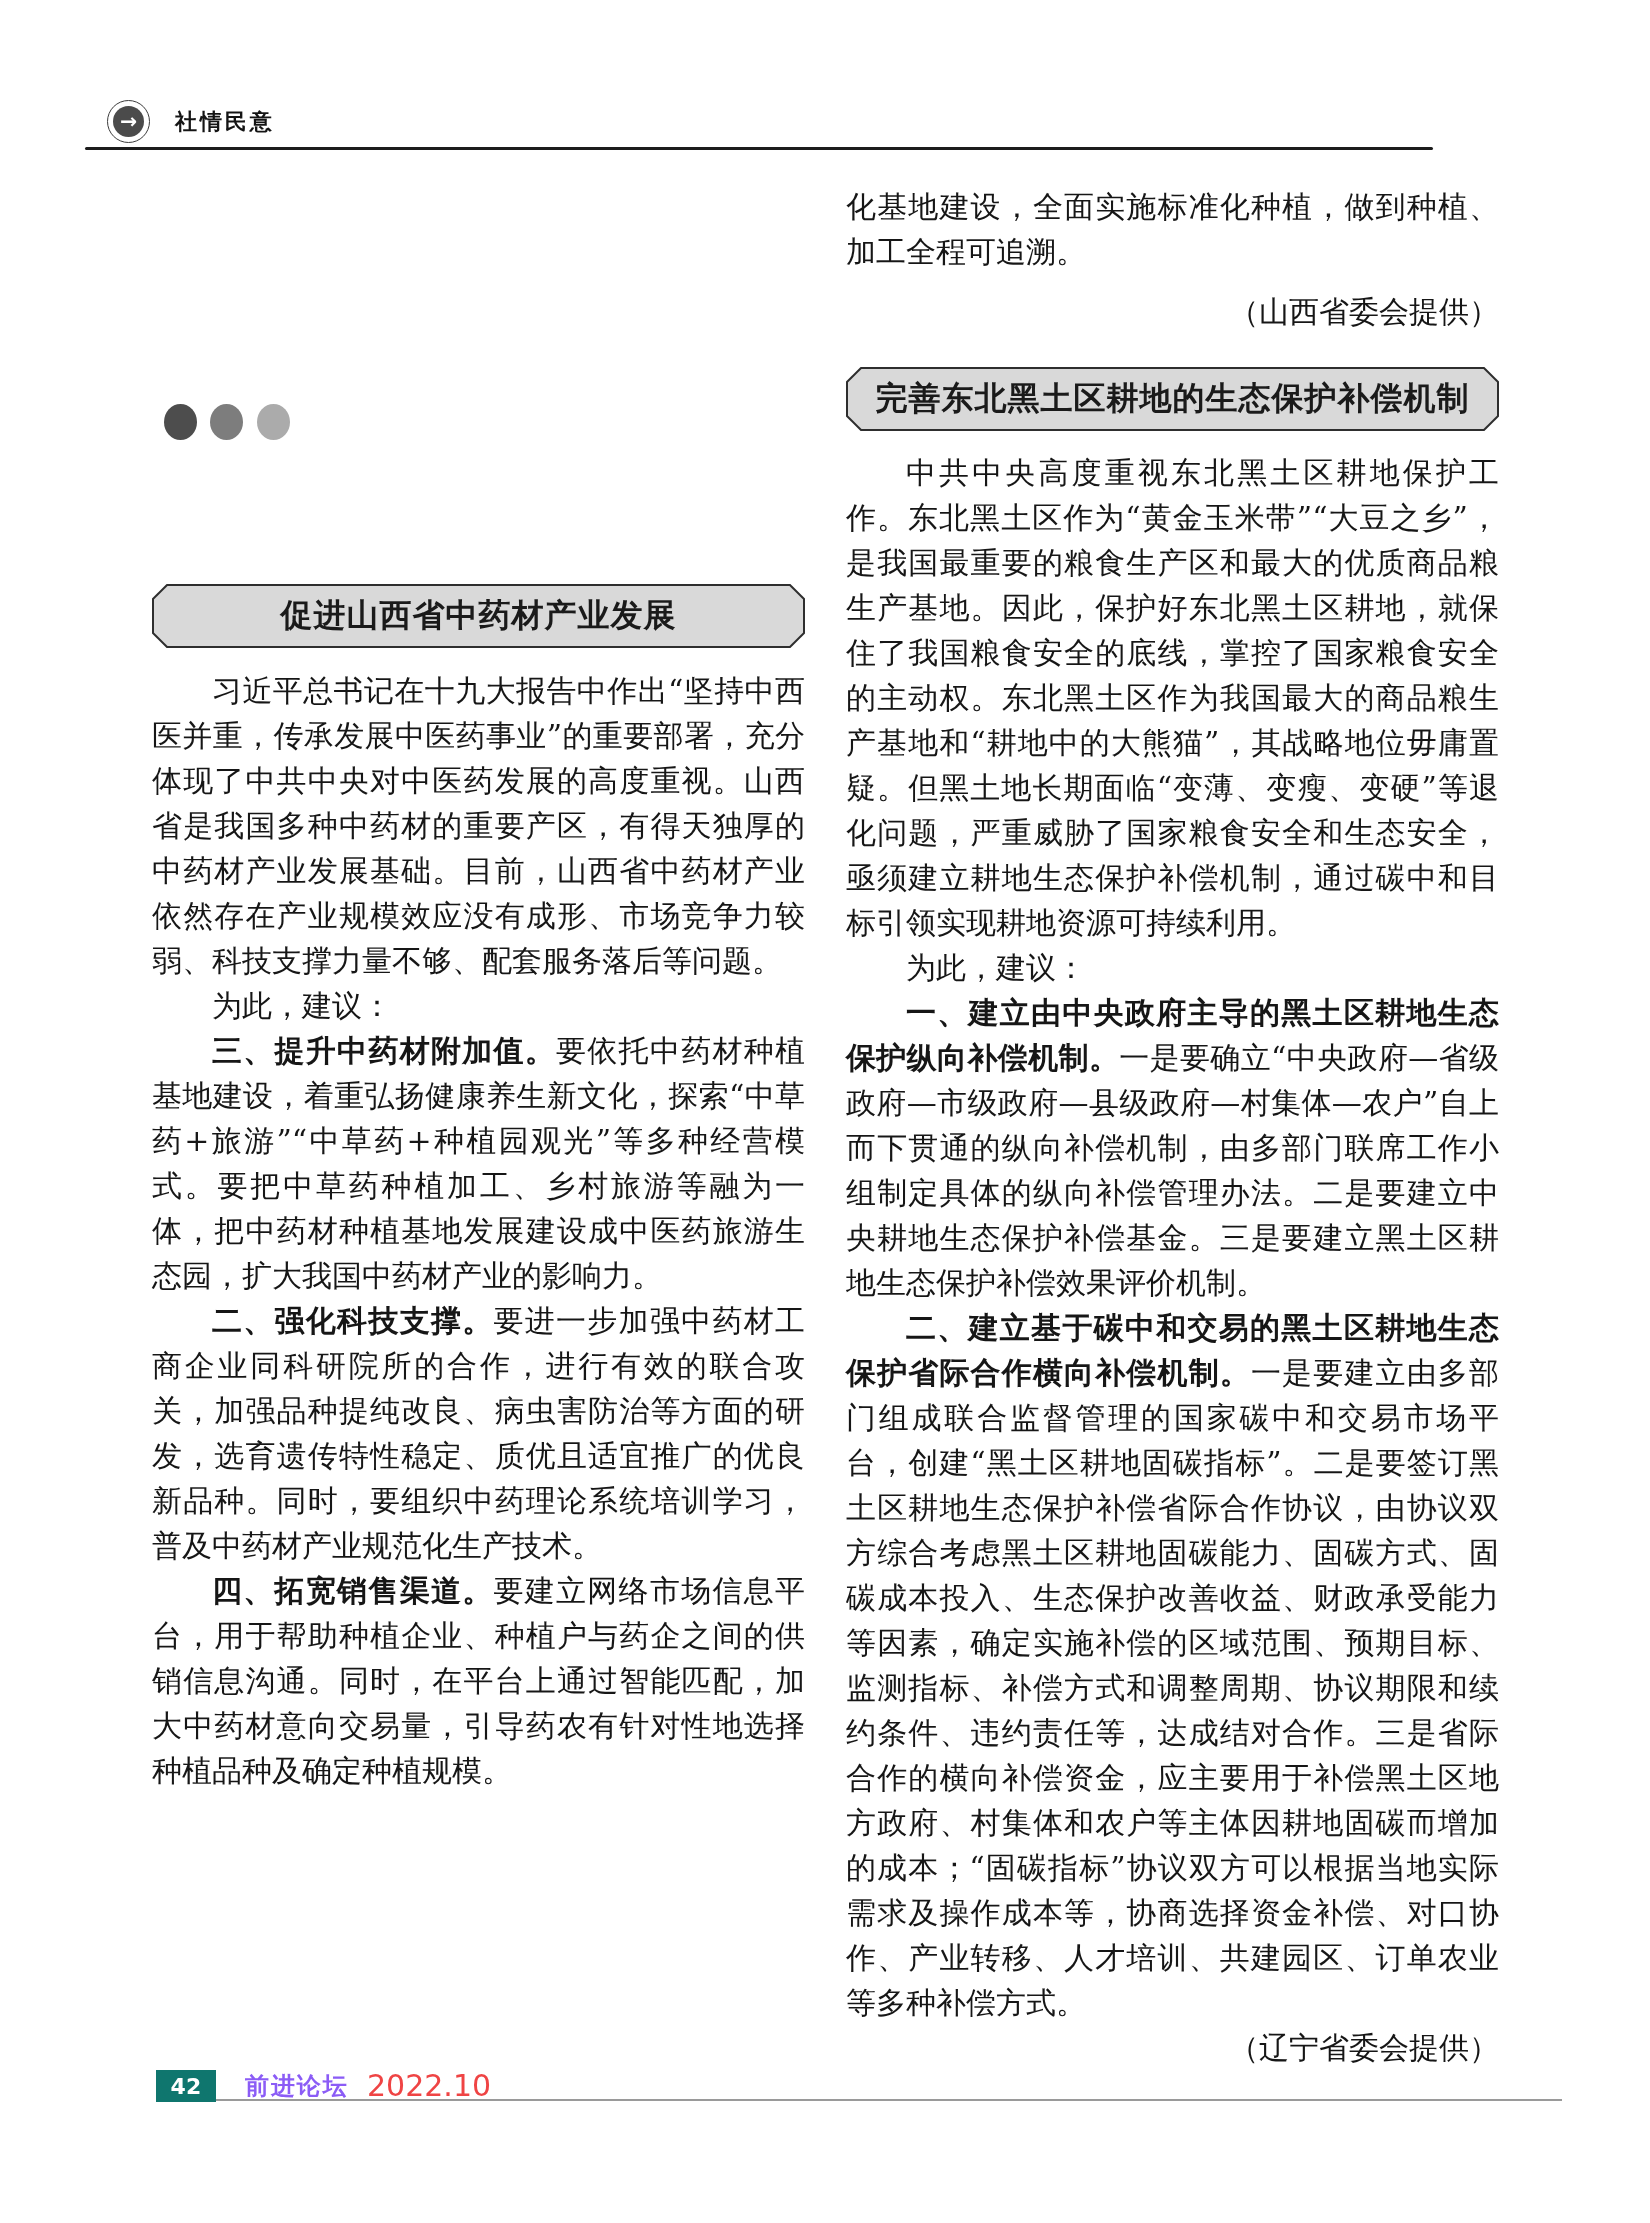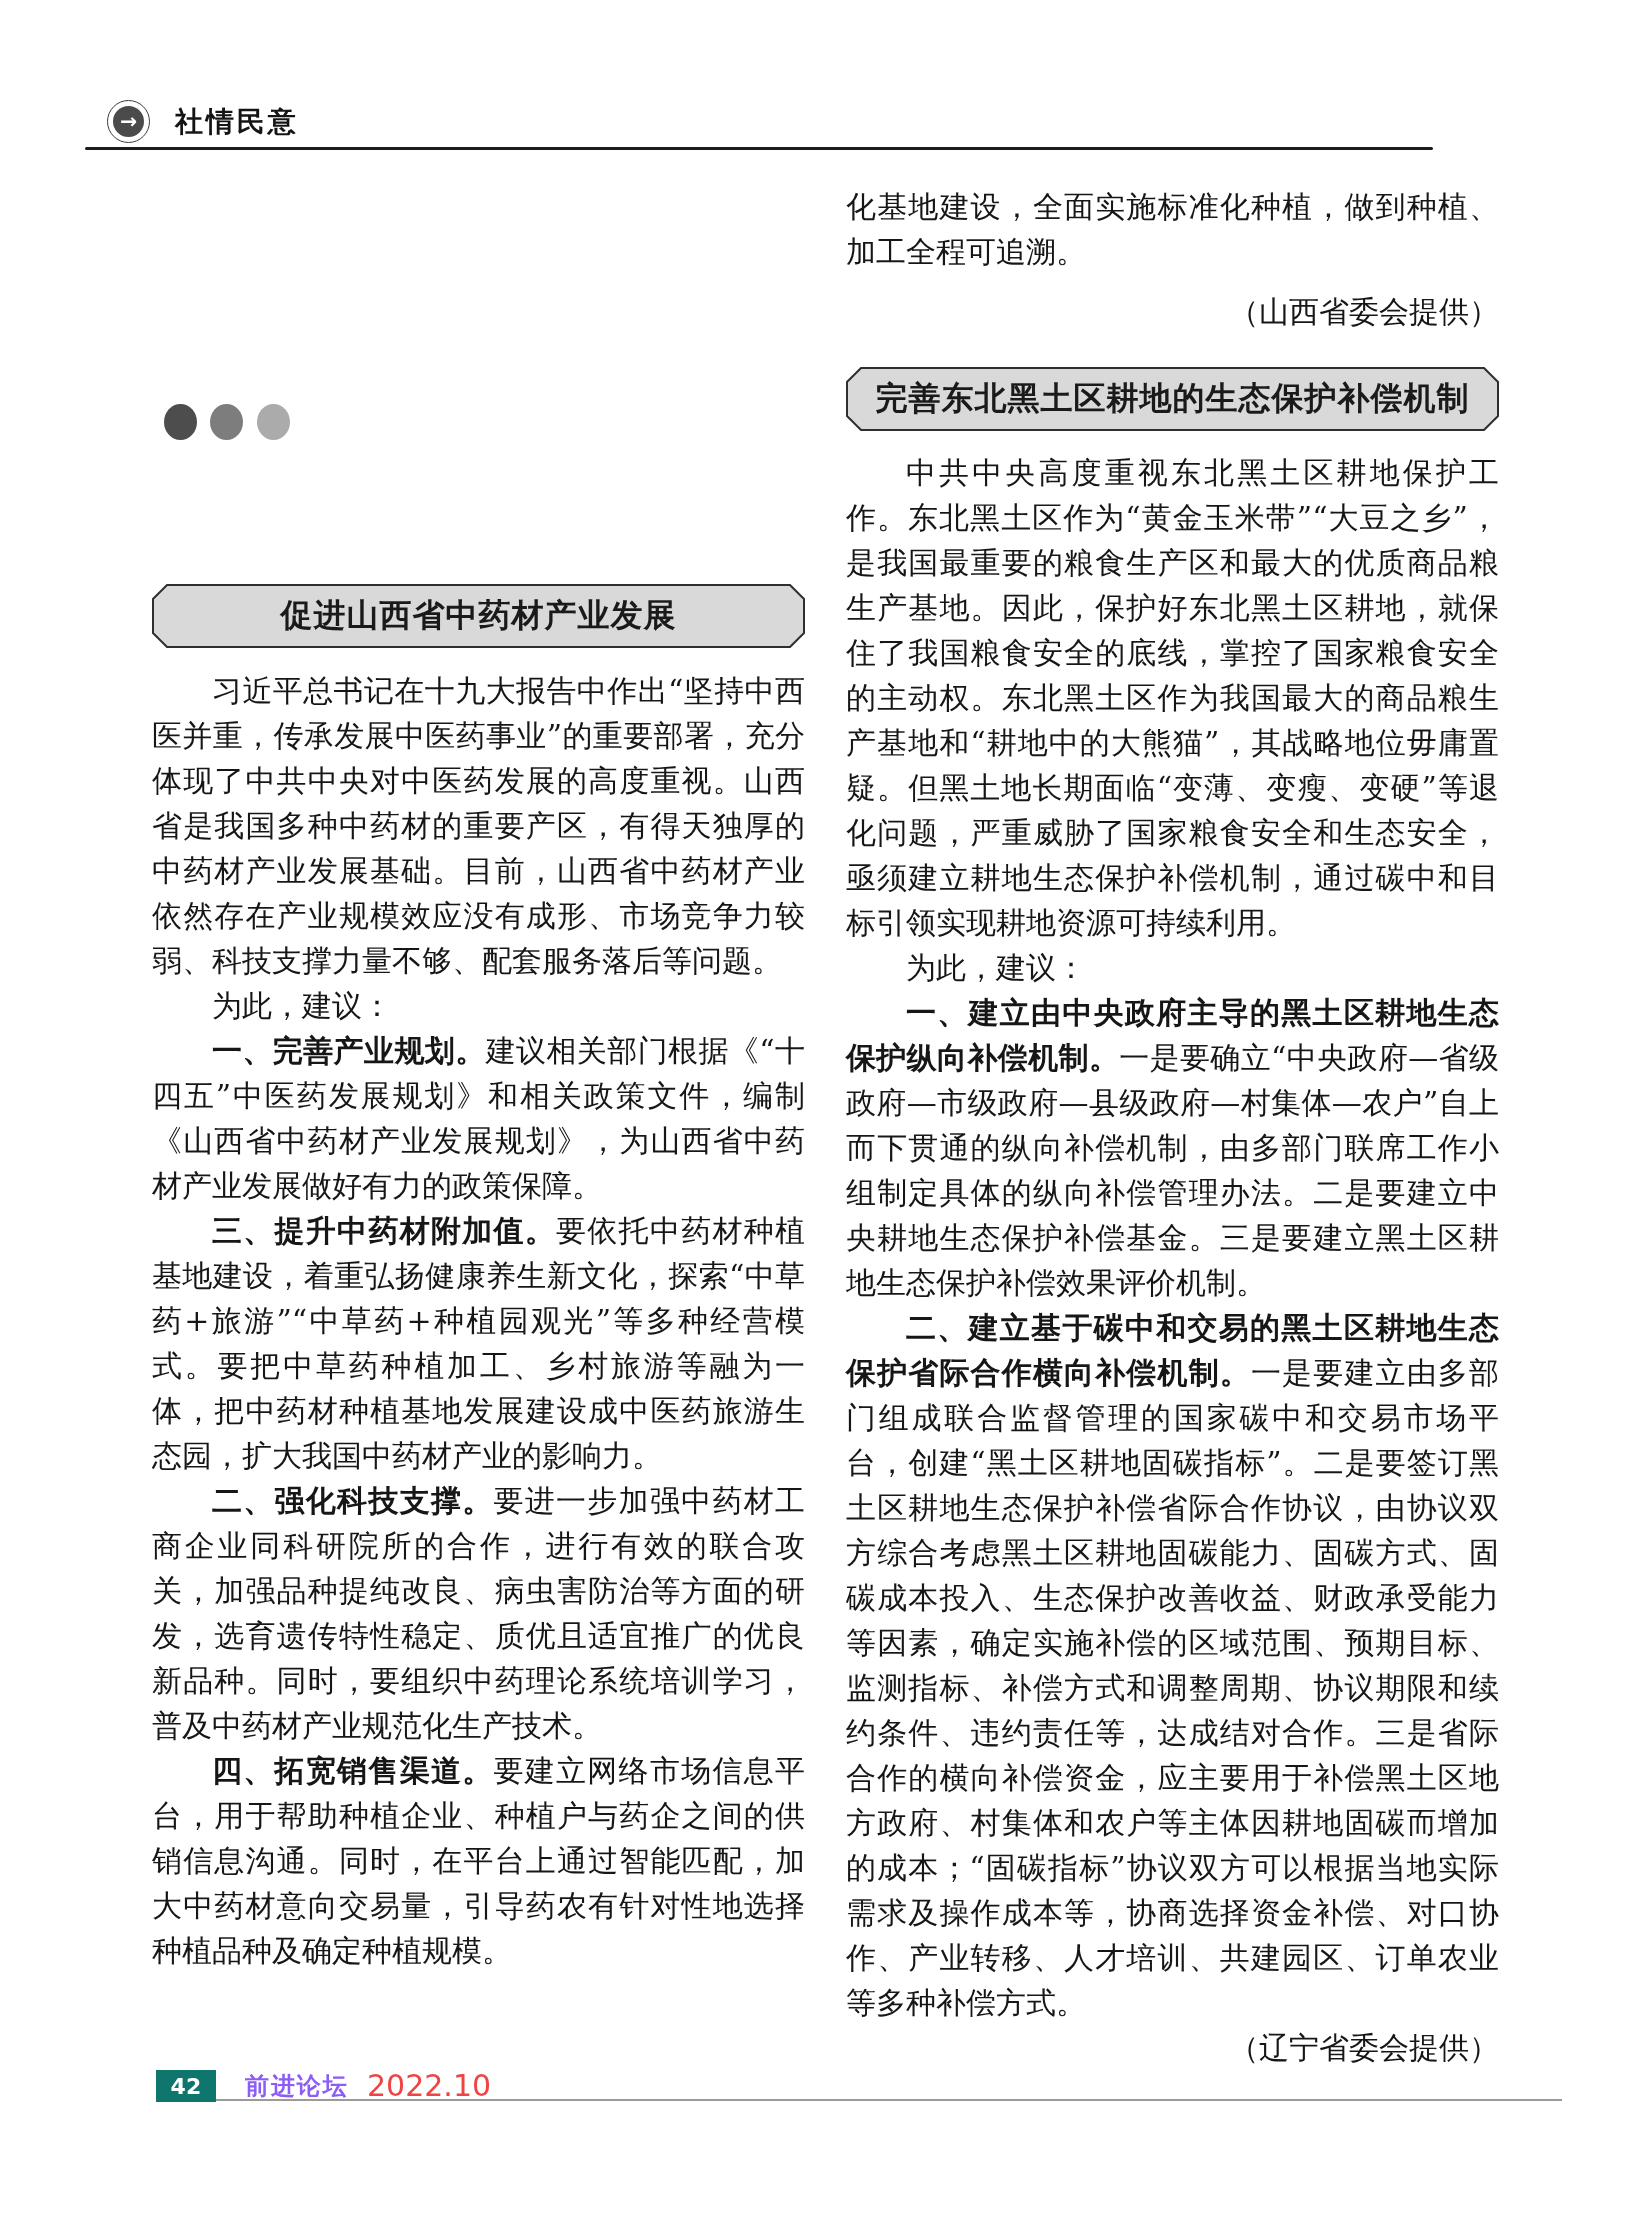--- a/index.html
+++ b/index.html
@@ -20,21 +20,21 @@
   }
   .hdr-icon-inner {
     width:31px; height:31px; border-radius:50%; background:#4b4b4b;
     color:#ffffff; display:flex; align-items:center; justify-content:center;
     font-family:"DejaVu Sans","Liberation Sans",sans-serif;
     font-size:20.4px; font-weight:bold; line-height:1;
   }
   .hdr-title {
     margin-left:25px;
     font-family:"DejaVu Sans","Liberation Sans",sans-serif;
-    font-weight:bold; font-size:28px; letter-spacing:2.9px; color:#141414;
+    font-weight:bold; font-size:22px; letter-spacing:2.9px; color:#141414;
   }
   .hdr-rule { position:absolute; left:85px; top:147px; width:1348px; height:2.9px; background:#1c1c1c; border-radius:1.9px; }
 
   
   .col { position:absolute; width:653px; }
   .col-left  { left:152px; top:0; height:2223px; }
   .col-right { left:846px; top:0; height:2223px; }
 
   
   .dots { position:absolute; left:11.6px; top:404px; display:flex; gap:13.6px; }
@@ -113,21 +113,20 @@
 
     <div class="plaque l-plaque">
       <div class="plaque-inner">
         <div class="plaque-title">促进山西省中药材产业发展</div>
       </div>
     </div>
 
     <div class="body l-body">
       <p class="para"><span>习近平总书记在十九大报告中作出“坚持中西医并重，传承发展中医药事业”的重要部署，充分体现了中共中央对中医药发展的高度重视。山西省是我国多种中药材的重要产区，有得天独厚的中药材产业发展基础。目前，山西省中药材产业依然存在产业规模效应没有成形、市场竞争力较弱、科技支撑力量不够、配套服务落后等问题。</span></p>
       <p class="para"><span>为此，建议：</span></p>
-      <p class="para"><span class="lead">一、完善产业规划。</span><span>建议相关部门根据《“十四五”中医药发展规划》和相关政策文件，编制《山西省中药材产业发展规划》，为山西省中药材产业发展做好有力的政策保障。</span></p>
       <p class="para"><span class="lead">三、提升中药材附加值。</span><span>要依托中药材种植基地建设，着重弘扬健康养生新文化，探索“中草药+旅游”“中草药+种植园观光”等多种经营模式。要把中草药种植加工、乡村旅游等融为一体，把中药材种植基地发展建设成中医药旅游生态园，扩大我国中药材产业的影响力。</span></p>
       <p class="para"><span class="lead">二、强化科技支撑。</span><span>要进一步加强中药材工商企业同科研院所的合作，进行有效的联合攻关，加强品种提纯改良、病虫害防治等方面的研发，选育遗传特性稳定、质优且适宜推广的优良新品种。同时，要组织中药理论系统培训学习，普及中药材产业规范化生产技术。</span></p>
       <p class="para"><span class="lead">四、拓宽销售渠道。</span><span>要建立网络市场信息平台，用于帮助种植企业、种植户与药企之间的供销信息沟通。同时，在平台上通过智能匹配，加大中药材意向交易量，引导药农有针对性地选择种植品种及确定种植规模。</span></p>
     </div>
   </div>
 
   <div class="col col-right">
     <div class="body r-cont">
       <p class="para noindent"><span>化基地建设，全面实施标准化种植，做到种植、加工全程可追溯。</span></p>
     </div>

